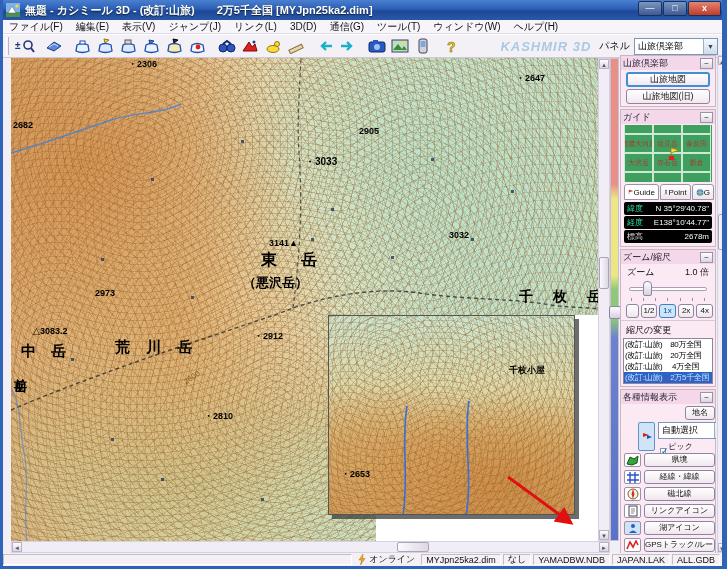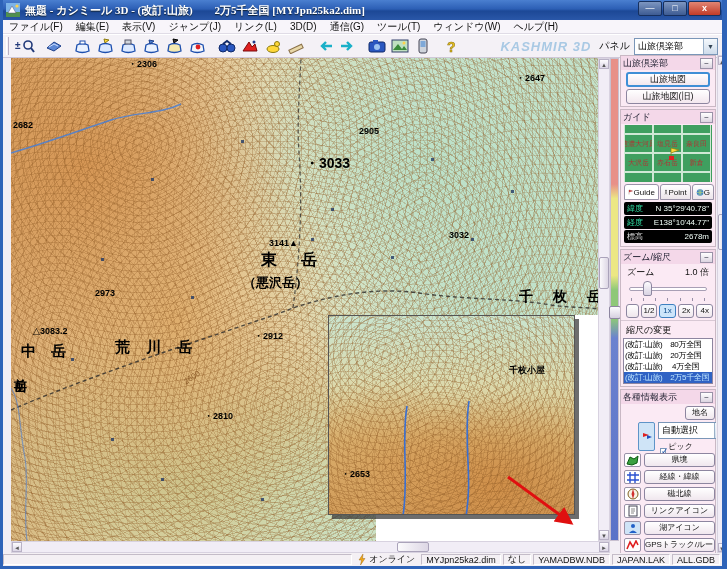--- a/index.html
+++ b/index.html
@@ -5,21 +5,21 @@
   html,body{margin:0;padding:0;background:#888;}
   *{box-sizing:border-box;font-family:"Liberation Sans","DejaVu Sans",sans-serif;}
   #app{position:relative;width:727px;height:569px;background:#f2eef5;overflow:hidden;
        border-left:3px solid #2e63b8;border-right:5px solid #2e63b8;border-bottom:3px solid #1d4globe;
        border-bottom:3px solid #2e63b8;}
   
   .titlebar{position:absolute;left:-3px;top:0;width:727px;height:20px;
     background:linear-gradient(180deg,#4a7fd0 0%,#2c5fb5 45%,#1c4896 55%,#2a57a8 100%);
     display:flex;align-items:center;color:#fff;}
   .titlebar .appicon{width:14px;height:14px;margin:0 5px 0 6px;flex:0 0 auto;}
-  .titlebar .ttl{font-size:11px;font-weight:bold;white-space:nowrap;text-shadow:0 1px 1px #123;font-family:Liberation Serif, serif;}
+  .titlebar .ttl{font-size:11px;font-weight:bold;white-space:nowrap;text-shadow:0 1px 1px #123;}
   .winbtns{position:absolute;right:6px;top:1px;display:flex;}
   .winbtn{width:24px;height:15px;border:1px solid #17305e;border-radius:2px;margin-left:1px;
     background:linear-gradient(180deg,#7d96c0,#3d5b93);color:#fff;font-size:9px;line-height:13px;
     text-align:center;}
   .winbtn.close{width:33px;background:linear-gradient(180deg,#e08573,#c23b28);font-weight:bold;}
   
   .menubar{position:absolute;left:0;top:20px;width:719px;height:14px;background:#f8f5fa;
     border-bottom:1px solid #e0dce6;display:flex;align-items:center;padding-left:6px;}
   .menubar span{font-size:10px;color:#111;margin-right:13px;white-space:nowrap;}
   
@@ -333,21 +333,21 @@
       </svg>
       <span class="inlbl" style="left:180px;top:48px;">千枚小屋</span>
       <span class="inlbl" style="left:12px;top:152px;">・2653</span>
     </div>
 
     <div class="mlabels">
       <span class="ml" style="left:2px;top:62px;font-size:9px;">2682</span>
       <span class="ml" style="left:117px;top:0px;font-size:9px;">・2306</span>
       <span class="ml" style="left:505px;top:14px;font-size:9px;">・2647</span>
       <span class="ml" style="left:348px;top:68px;font-size:9px;">2905</span>
-      <span class="ml" style="left:294px;top:97px;font-size:14px;">・3033</span>
+      <span class="ml" style="left:294px;top:97px;font-size:10px;">・3033</span>
       <span class="ml" style="left:258px;top:180px;font-size:9px;">3141▲</span>
       <span class="ml" style="left:438px;top:172px;font-size:9px;">3032</span>
       <span class="ml" style="left:250px;top:192px;font-size:16px;letter-spacing:4px;">東　岳</span>
       <span class="ml" style="left:232px;top:216px;font-size:13px;">（悪沢岳）</span>
       <span class="ml" style="left:78px;top:230px;font-size:9px;padding-left:6px;">2973</span>
       <span class="ml" style="left:22px;top:268px;font-size:9px;">△3083.2</span>
       <span class="ml" style="left:10px;top:284px;font-size:15px;">中　岳</span>
       <span class="ml" style="left:104px;top:280px;font-size:15px;letter-spacing:6px;">荒 川 岳</span>
       <span class="ml" style="left:243px;top:272px;font-size:9px;">・2912</span>
       <span class="ml vert" style="left:0px;top:310px;font-size:13px;">前岳</span>

